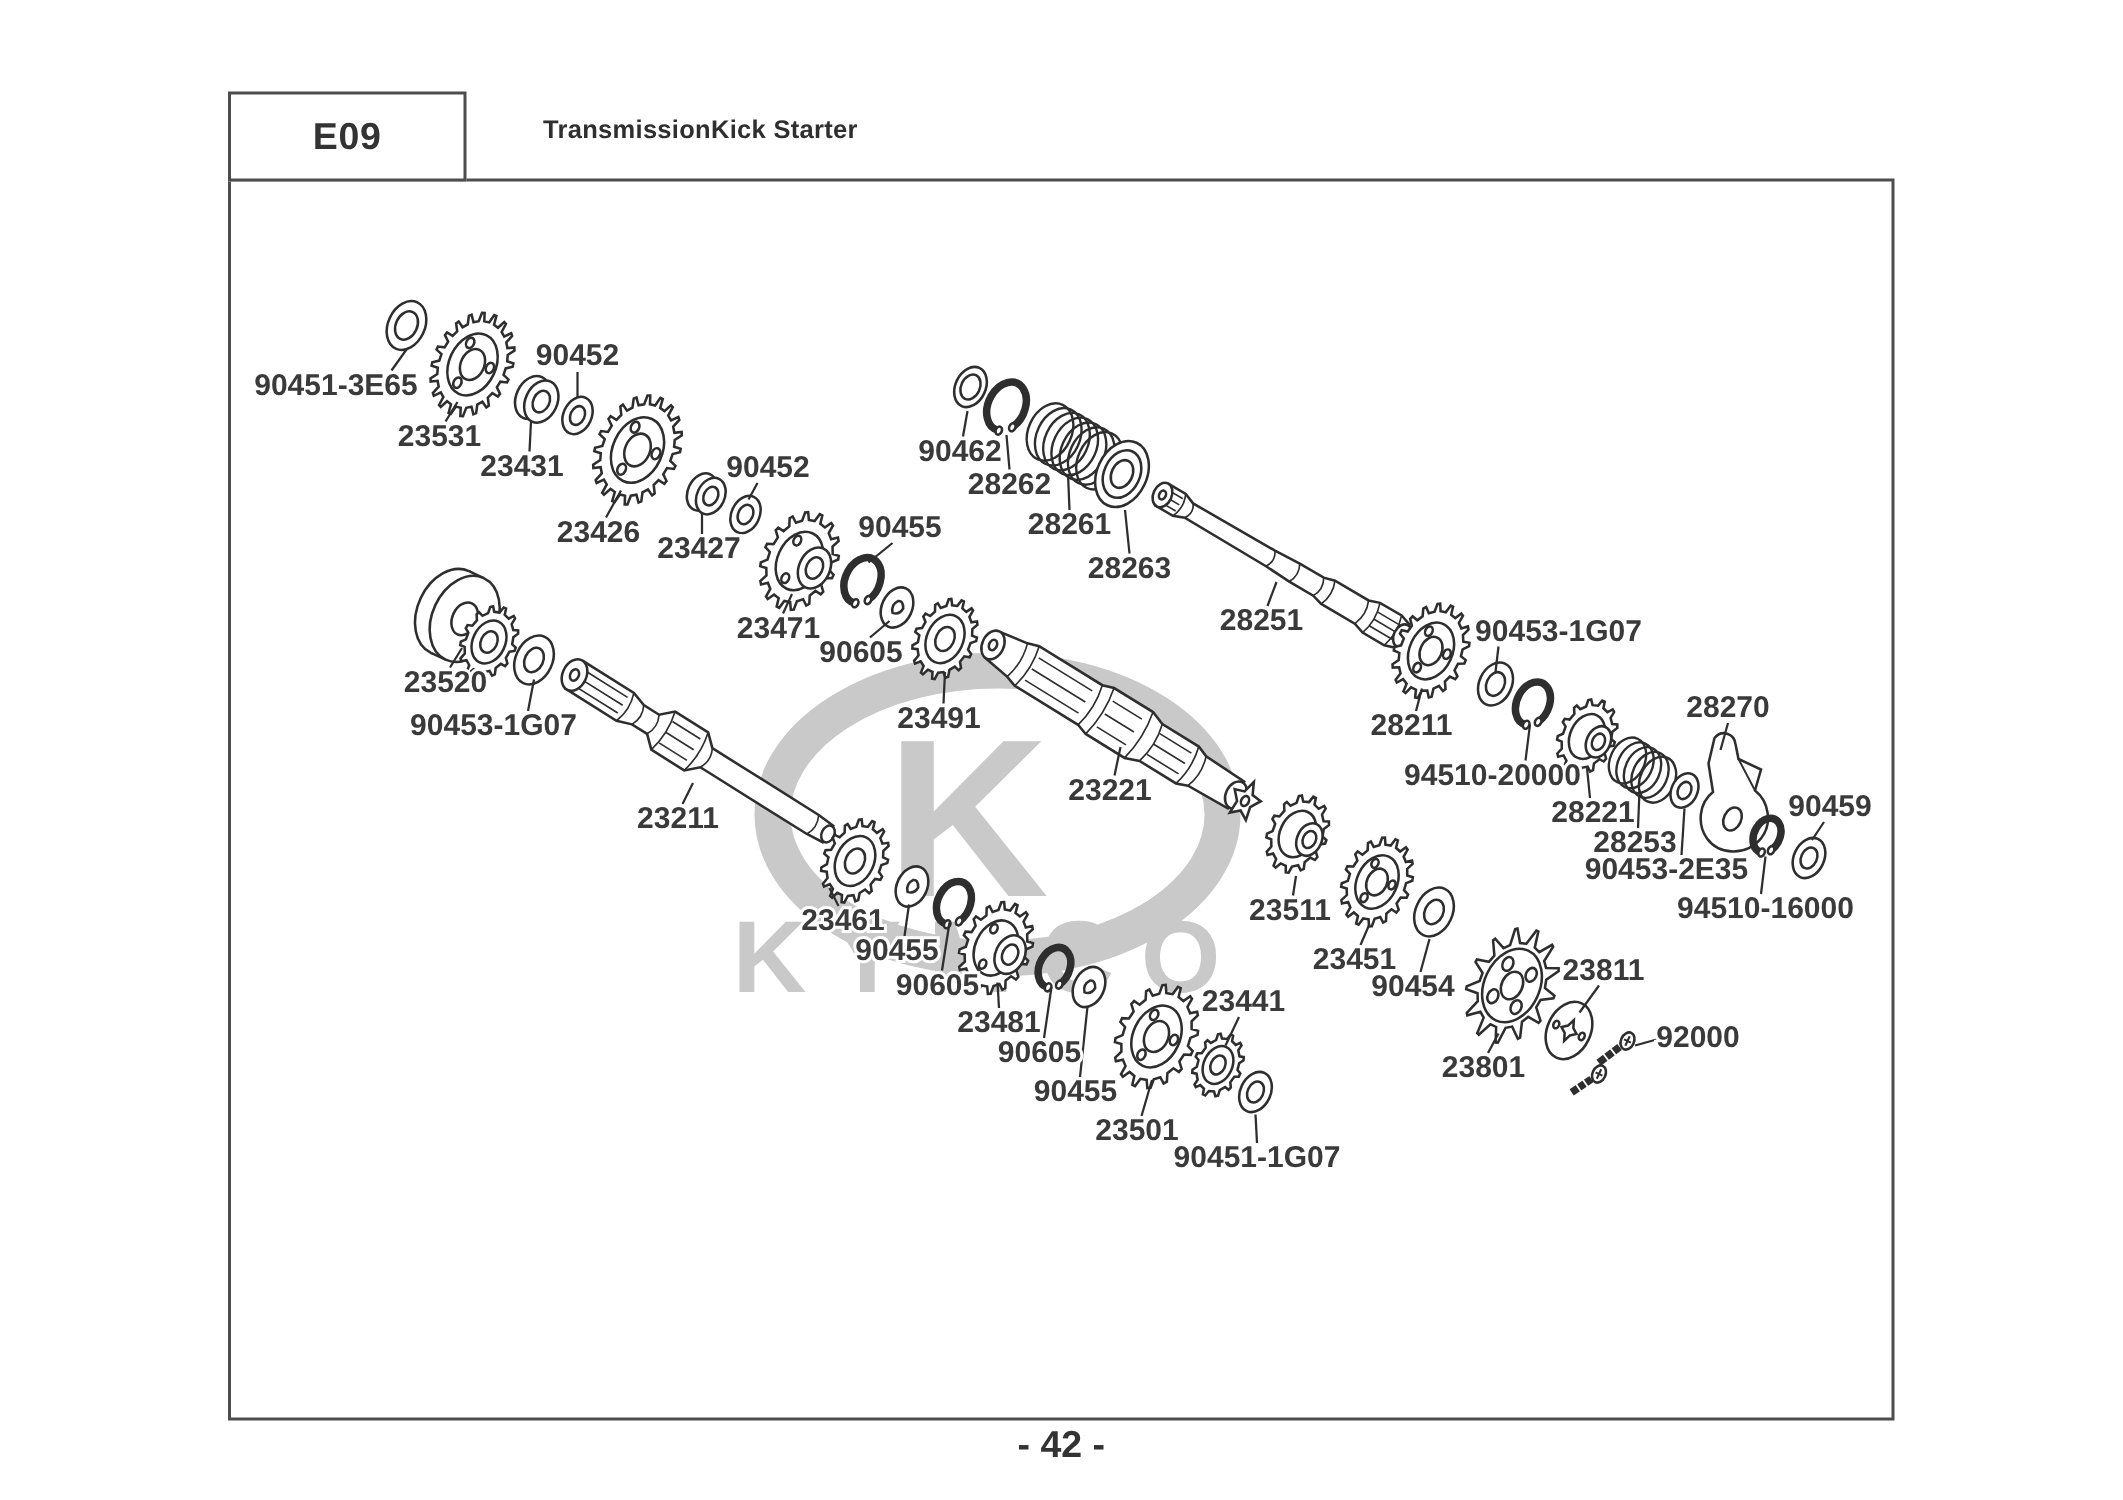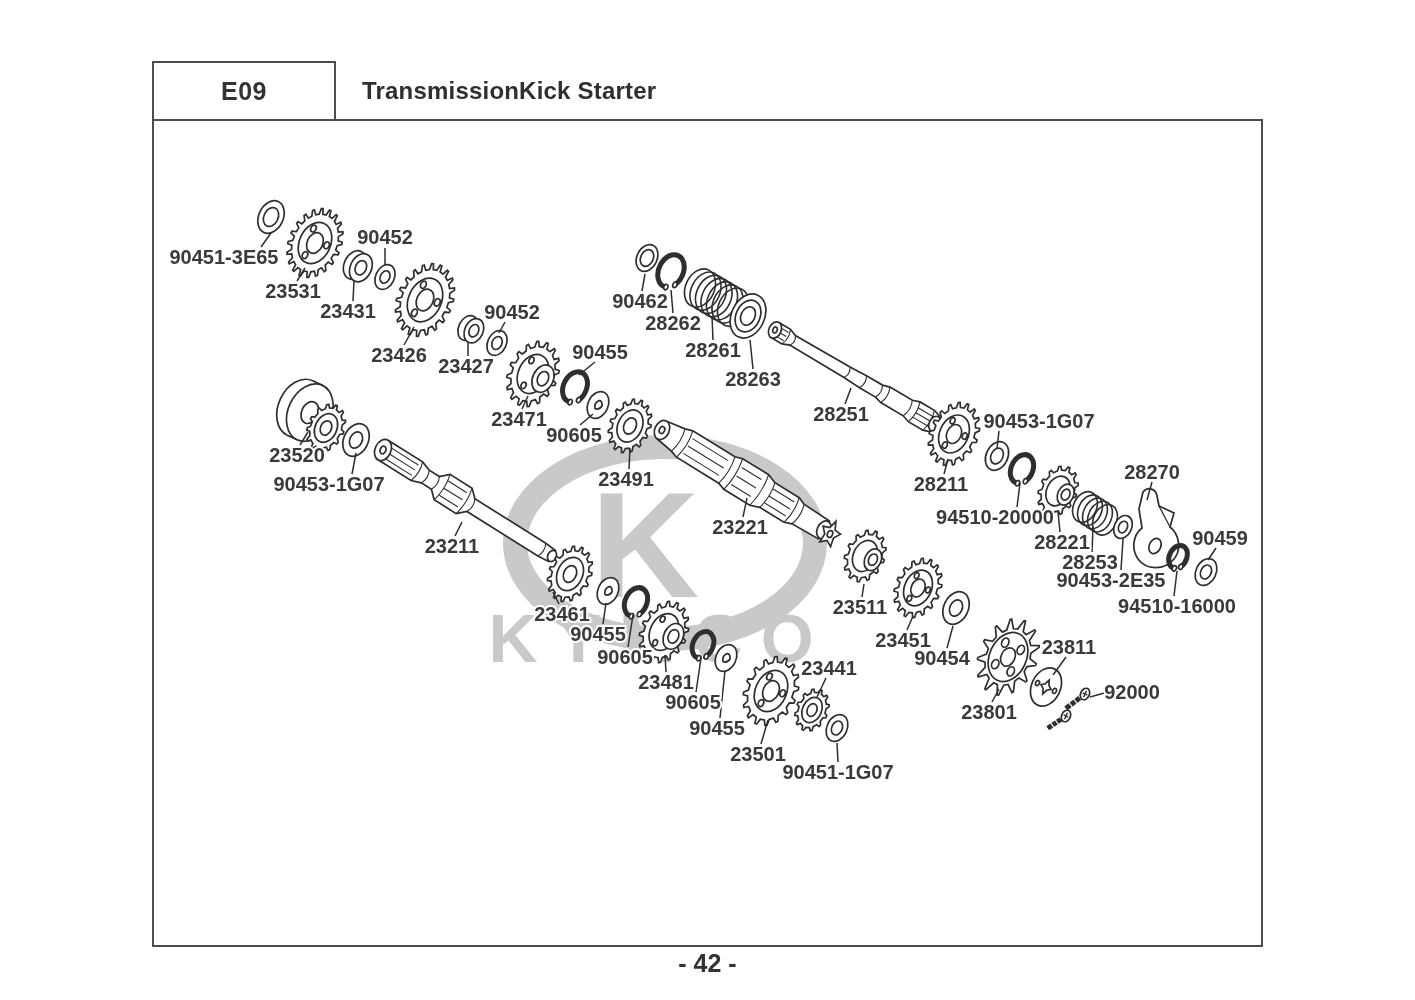--- a/index.html
+++ b/index.html
@@ -1,22 +1,22 @@
 <!DOCTYPE html>
 <html><head>
 <meta charset="utf-8">
 <style>
   html,body{margin:0;padding:0;background:#ffffff;}
   .page{position:relative;width:1415px;height:1000px;background:#ffffff;
         font-family:"Liberation Sans",sans-serif;overflow:hidden;}
-  .code-box{position:absolute;left:152px;top:61px;width:184px;height:60px;
+  .code-box{position:absolute;left:152px;top:61px;width:159px;height:60px;
         border:2px solid #4d4d4d;box-sizing:border-box;display:flex;
         align-items:center;justify-content:center;font-size:25px;font-weight:bold;
         color:#333;letter-spacing:0.5px;background:#fff;z-index:3;}
-  .page-title{position:absolute;left:362px;top:77px;font-size:24px;font-weight:bold;
+  .page-title{position:absolute;left:362px;top:77px;font-size:17px;font-weight:bold;
         color:#2f2f2f;letter-spacing:0.2px;z-index:3;}
   .frame{position:absolute;left:152px;top:119px;width:1111px;height:828px;
         border:2px solid #4d4d4d;box-sizing:border-box;background:#fff;z-index:1;}
   #diagram-svg{position:absolute;left:0;top:0;z-index:2;}
   #diagram-svg text{font-family:"Liberation Sans",sans-serif;}
   .footer{position:absolute;left:152px;top:949px;width:1111px;text-align:center;
         font-size:25px;font-weight:bold;color:#333;z-index:3;}
 </style>
 </head>
 <body>

